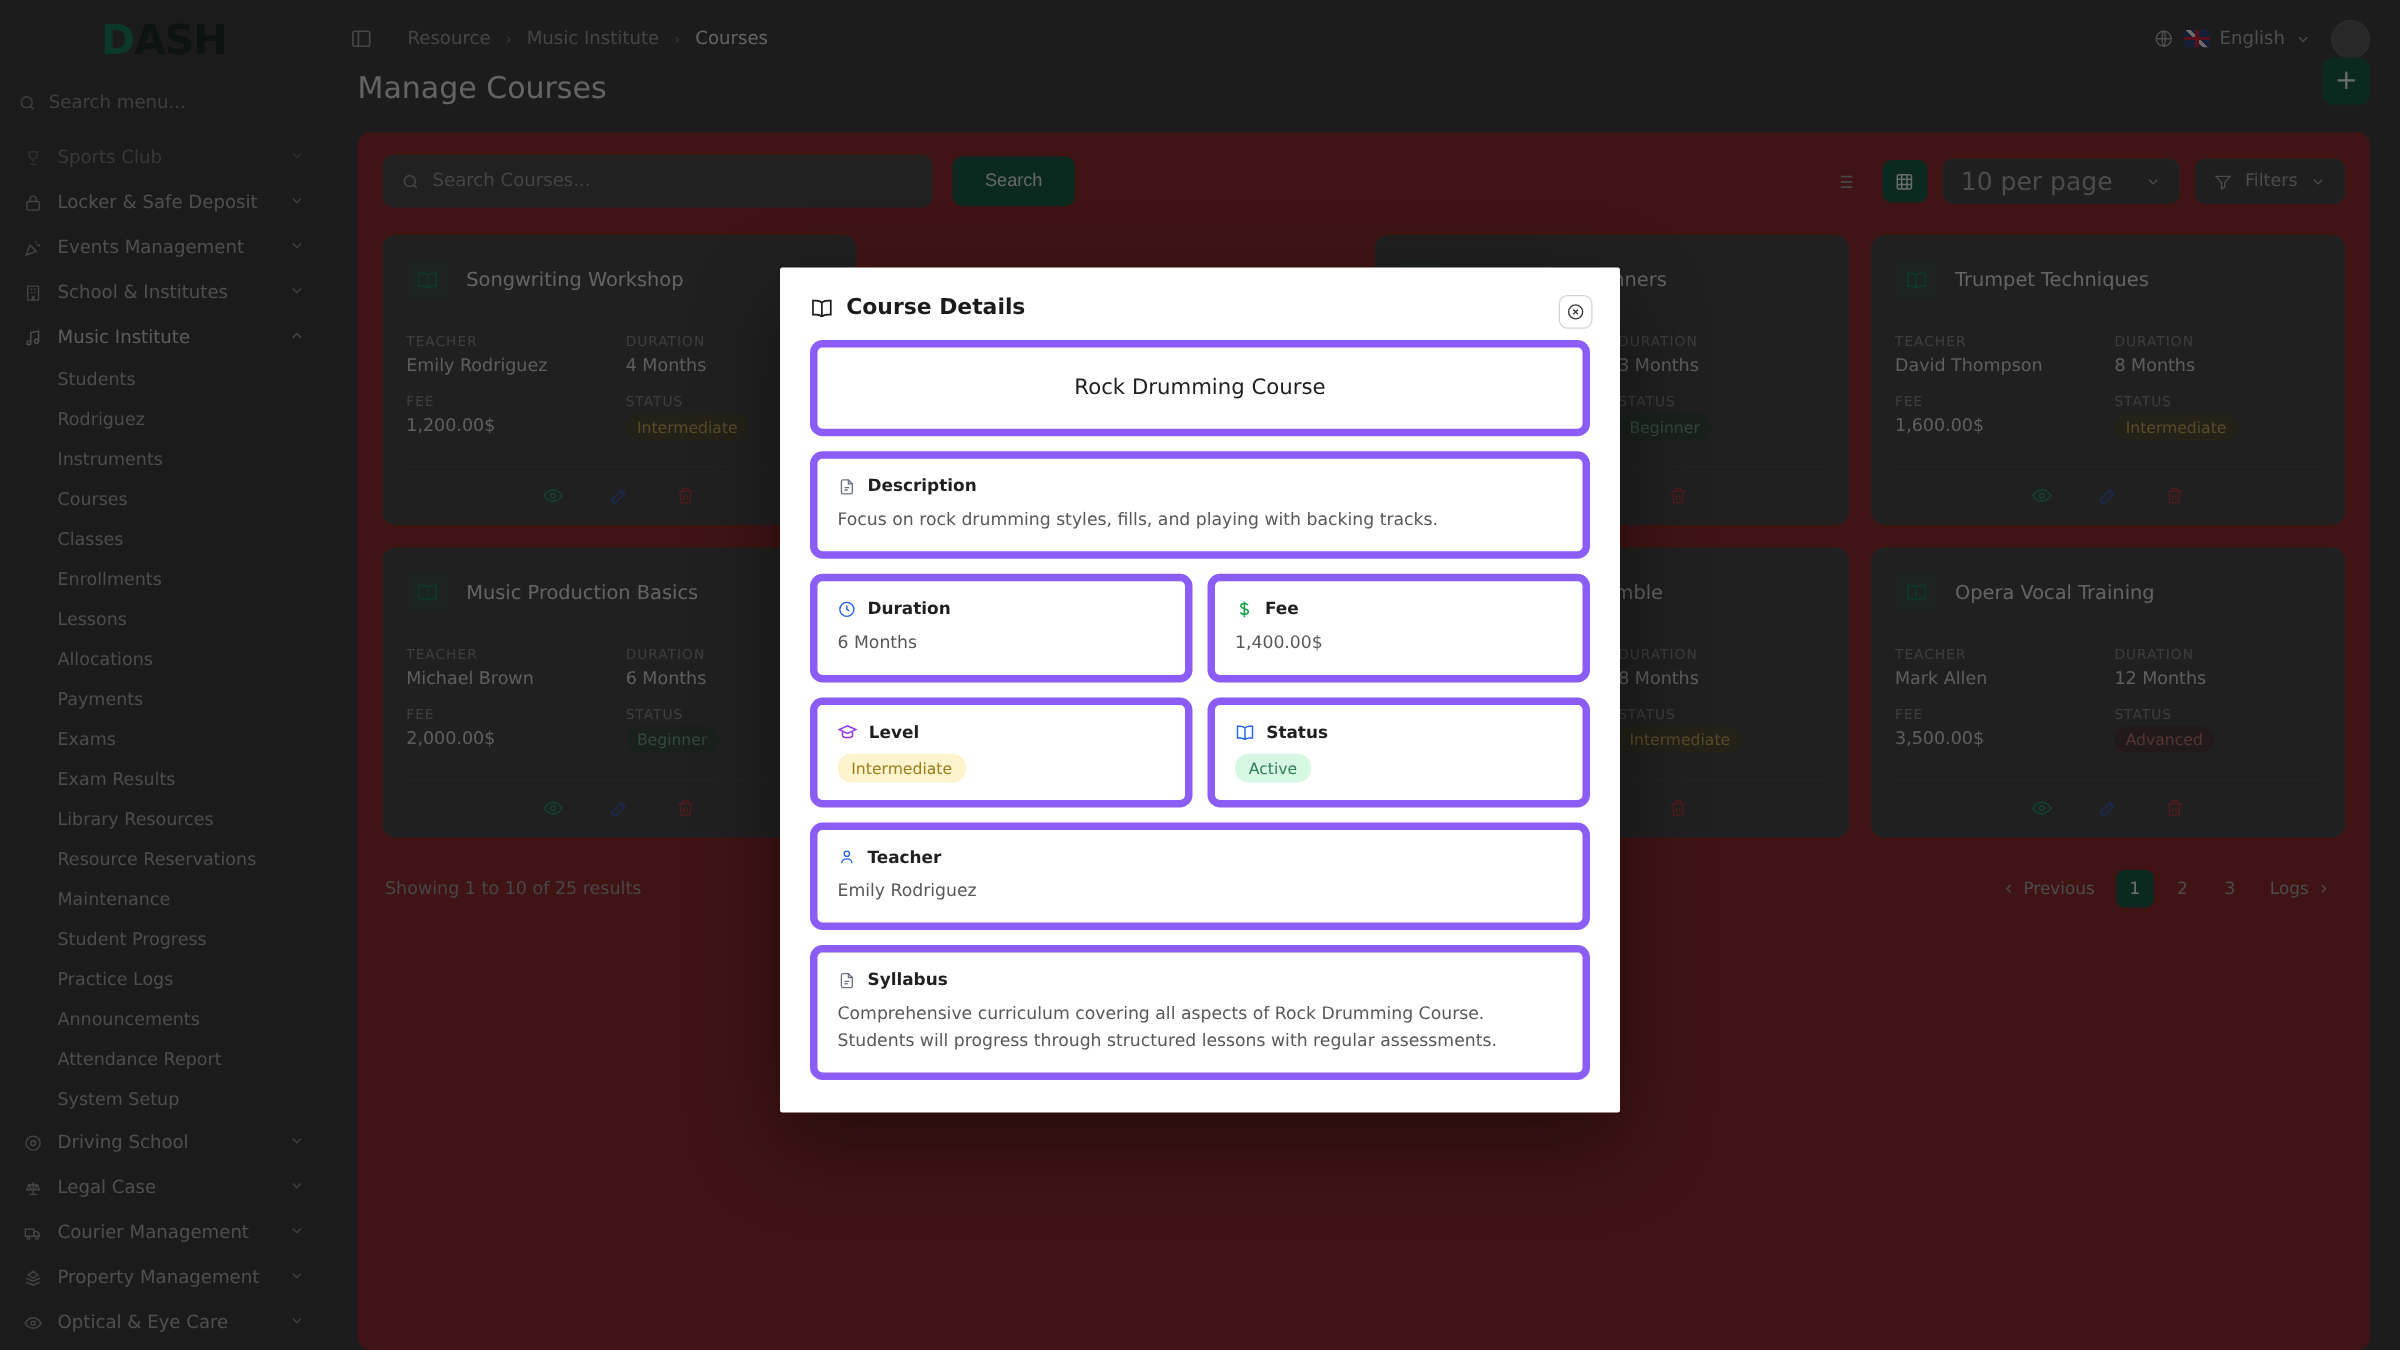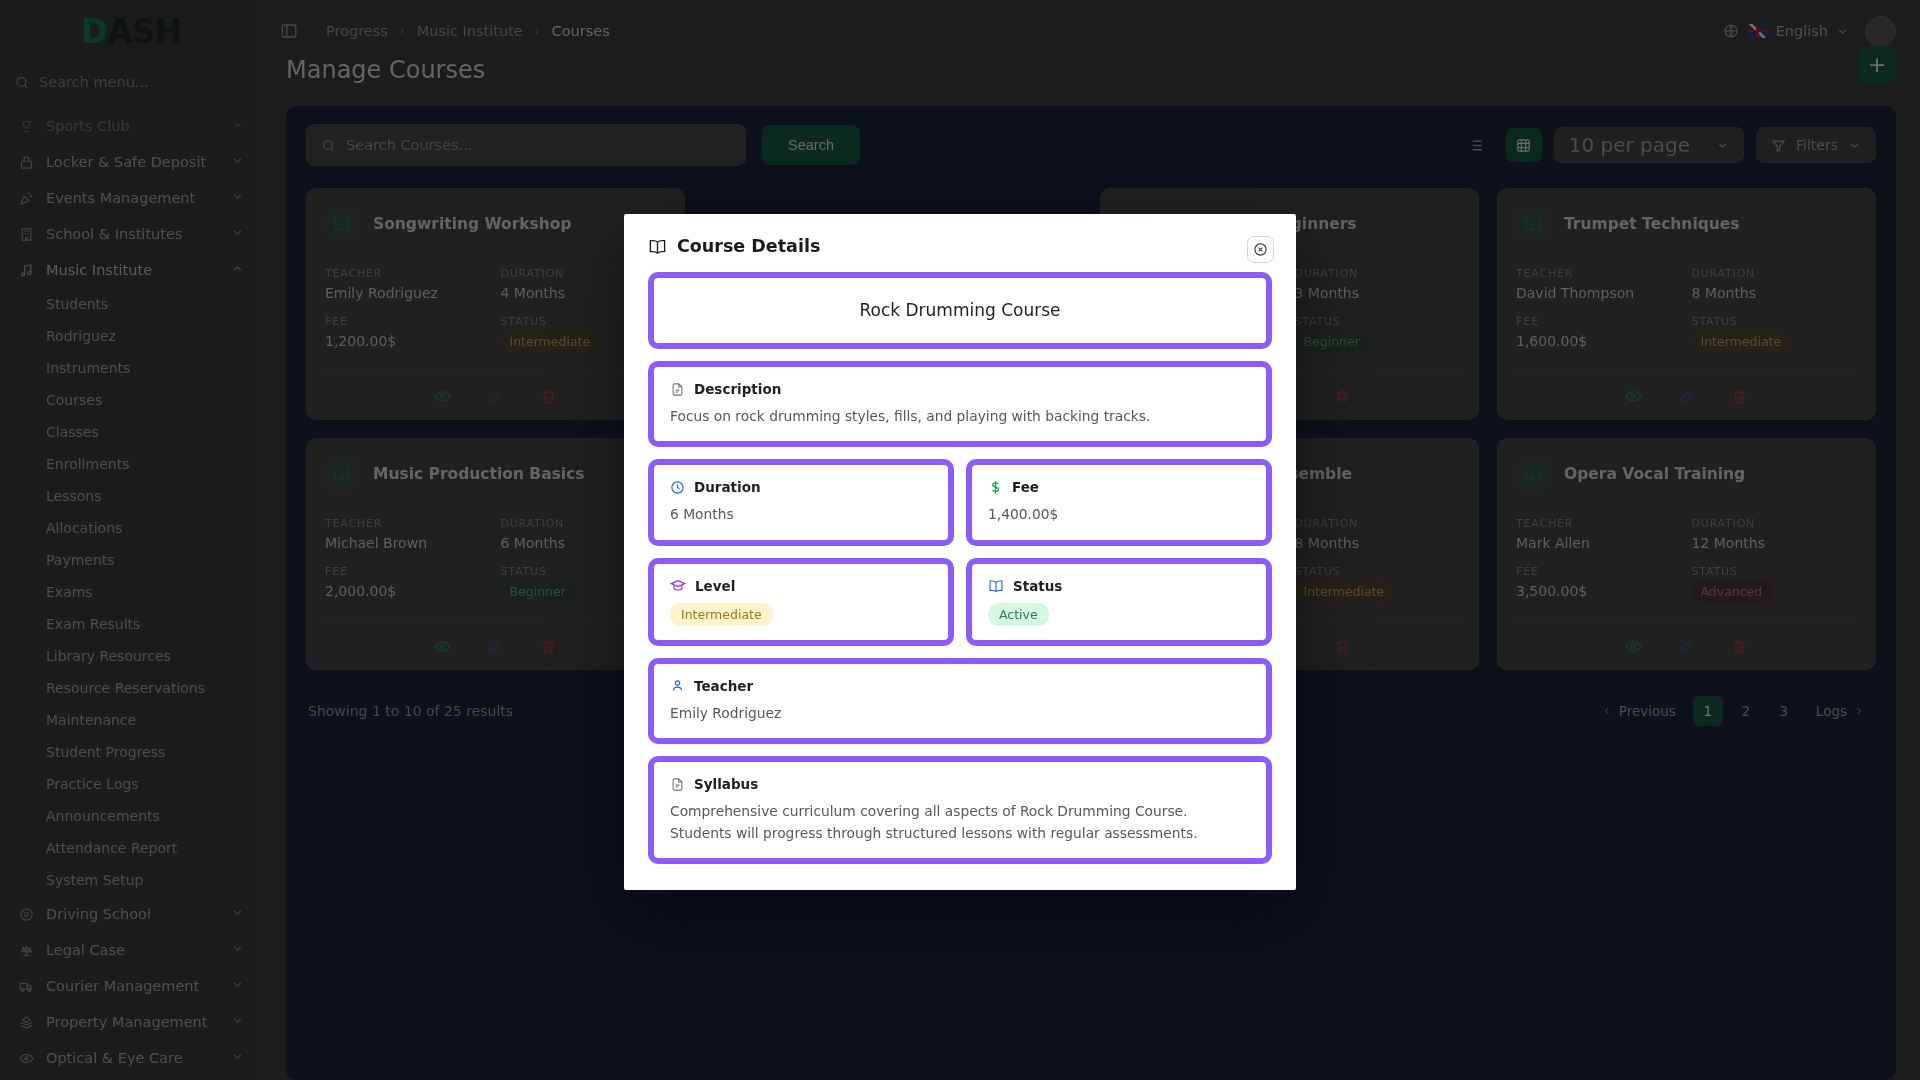--- a/index.html
+++ b/index.html
@@ -61,21 +61,21 @@
       #1c3a73;
     opacity:.85;
   }
   .avatar {
     width:31px; height:31px; border-radius:50%;
     background:#4a4a4a; border:1px solid #565656;
   }
   .page-head { padding: 0 24px; }
   .page-title { font-size: 24px; color:#cfcfcf; font-weight:500; margin-top:-6px; }
 
-  .content-card { margin: 22px 24px 0 24px; border-radius: 10px; background:#0f172a; padding: 0 0 14px 0; flex:1;}
+  .content-card { margin: 22px 24px 0 24px; border-radius: 10px; background:#7f1d1d; padding: 0 0 14px 0; flex:1;}
   .toolbar { display:flex; align-items:center; gap:16px; padding: 18px 20px; }
   .search-box {
     width: 440px; height: 42px; border-radius:8px; background:#3a3a3a;
     display:flex; align-items:center; gap:10px; padding: 0 14px;
     color:#8a8a8a; font-size:14.5px; border:1px solid #3f3f3f;
   }
   .btn-search {
     height: 40px; padding: 0 26px; border-radius:8px;
     background:#0a4d34; color:#cfd9d4; font-size:14.5px;
     display:flex; align-items:center; justify-content:center; border:none;
@@ -101,21 +101,21 @@
   }
   .course-card {
     background:#383838; border-radius:10px; padding:18px 18px 10px 18px;
     border:1px solid #3d3d3d; min-height:232px; display:flex; flex-direction:column;
   }
   .cc-head { display:flex; align-items:center; gap:14px; }
   .cc-icon {
     width:34px;height:34px;border-radius:8px;background:#2f3e38;
     display:flex;align-items:center;justify-content:center;color:#0d6e4d;
   }
-  .cc-title { font-size:15.5px; color:#cfcfcf; font-weight:700;text-align:center; }
+  .cc-title { font-size:15.5px; color:#cfcfcf; font-weight:400;text-align:center; }
   .cc-meta { display:grid; grid-template-columns:1fr 1fr; gap: 14px 10px; margin-top:26px;}
   .cc-lbl { font-size:11px; letter-spacing:.8px; color:#7b7b7b; text-transform:uppercase;}
   .cc-val { font-size:14px; color:#c2c2c2; margin-top:5px;}
   .badge-inline {
     display:inline-block; margin-top:3px; font-size:12.5px; padding:3px 9px; border-radius:10px;
   }
   .b-intermediate { background:#3e3a27; color:#b79a4a; }
   .b-beginner { background:#2b3a30; color:#5f9470; }
   .b-advanced { background:#3d2c2c; color:#b06565; }
   .cc-actions {
@@ -347,21 +347,21 @@
 
   <section class="main">
     <div class="topbar">
       <span class="panel-toggle">
         <svg width="18" height="18" viewBox="0 0 24 24" fill="none" stroke="currentColor" stroke-width="1.8">
             <rect x="3" y="4" width="18" height="16" rx="2"></rect>
             <path d="M9 4v16"></path>
           </svg>
       </span>
       <nav class="breadcrumb">
-        <span>Progress</span>
+        <span>Resource</span>
         <span class="sep">›</span>
         <span>Music Institute</span>
         <span class="sep">›</span>
         <span class="current">Courses</span>
       </nav>
       <div class="topbar-right">
         <div class="lang">
           <span class="ic">
             <svg width="16" height="16" viewBox="0 0 24 24" fill="none" stroke="currentColor" stroke-width="1.6">
                 <circle cx="12" cy="12" r="9"></circle>

